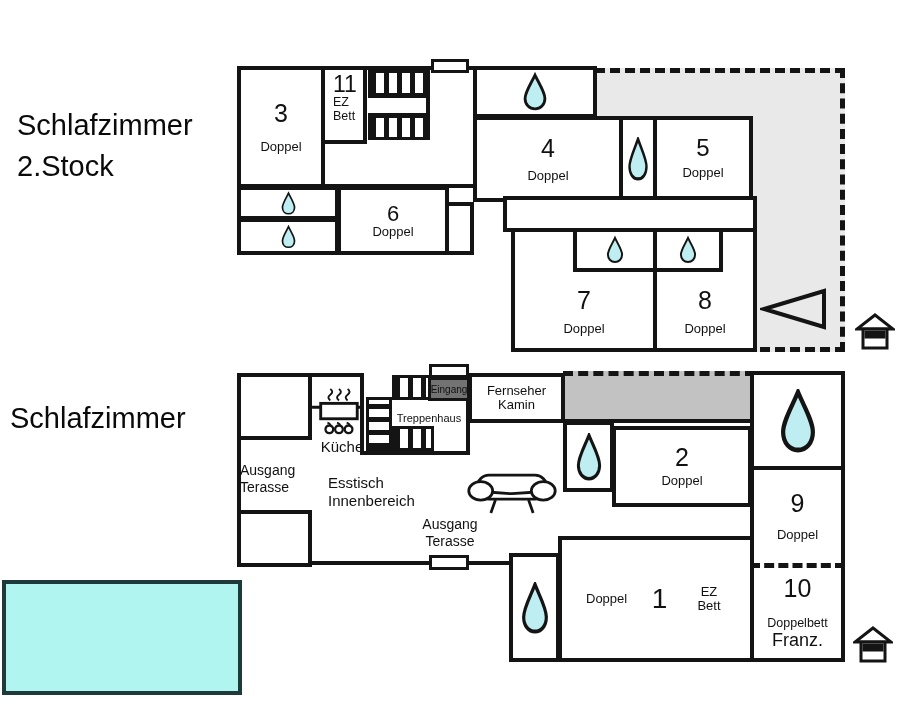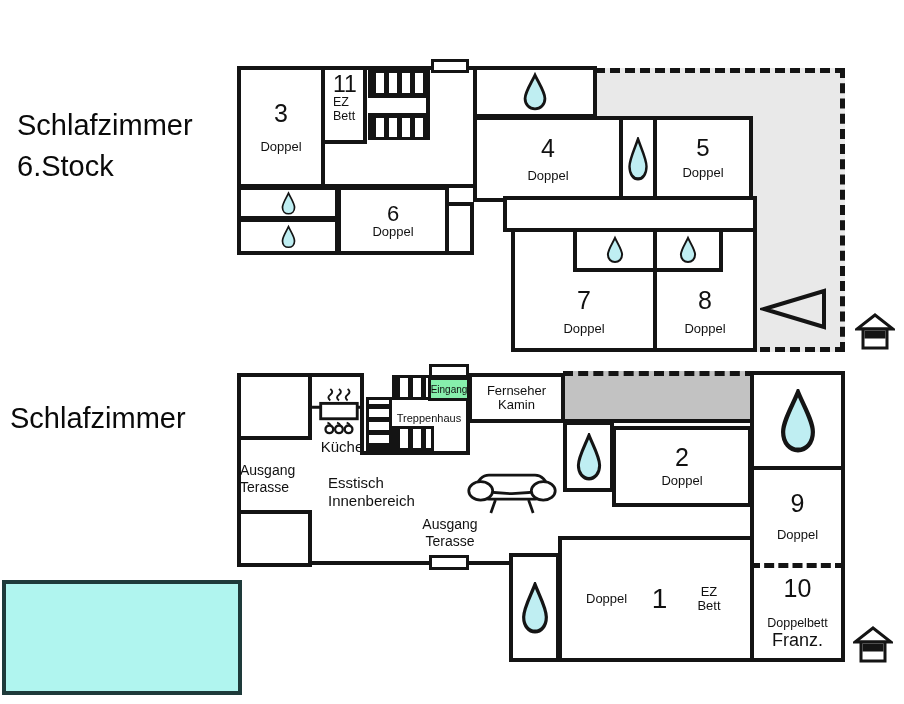--- a/index.html
+++ b/index.html
@@ -51,21 +51,21 @@
       <circle cx="43" cy="43" r="4" fill="none" stroke="#141414" stroke-width="2.4"></circle>
       <path d="M21 36 q3 1 3 3 M31 36 q3 1 3 3 M41 36 q3 1 3 3" fill="none" stroke="#141414" stroke-width="2"></path>
     </g>
   </defs>
 </svg>
 
 <div id="stage">
 
   <div class="abs heading" style="left:17px;top:105px;width:225px;">
     <div>Schlafzimmer</div>
-    <div>6.Stock</div>
+    <div>2.Stock</div>
   </div>
 
   <div class="abs heading" style="left:10px;top:398px;width:225px;">
     <div>Schlafzimmer</div>
   </div>
 
   <div class="abs" style="left: 595px; top: 68px; width: 250px; height: 284px; border-top: 5px dashed rgb(20, 20, 20); border-right: 5px dashed rgb(20, 20, 20); border-bottom: 5px dashed rgb(20, 20, 20); border-image: initial; border-left: none; background-color: rgb(233, 233, 233);"></div>
 
   <div class="abs room" style="left:321px;top:66px;width:156px;height:122px;"></div>
 
@@ -195,21 +195,21 @@
 
   <svg class="abs" style="left:306px;top:388px;" width="64" height="50" viewBox="0 0 64 52">
       <use href="#stove"></use>
     </svg>
   <div class="abs" style="left:300px;top:438px;width:84px;text-align:center;font-size:15px;">Küche</div>
 
   <div class="abs" style="left:360px;top:373px;width:110px;height:82px;border:4px solid #141414;border-top:none;background:#fff;">
     <div class="abs hatch-h" style="left:2px;top:24px;width:26px;height:54px;"></div>
     <div class="abs hatch-v" style="left:28px;top:2px;width:42px;height:25px;"></div>
     <div class="abs hatch-v" style="left:28px;top:53px;width:42px;height:25px;"></div>
-    <div class="abs" style="left:64px;top:4px;width:42px;height:24px;background:#86efac;border:3px solid #141414;display:flex;align-items:center;justify-content:center;">
+    <div class="abs" style="left:64px;top:4px;width:42px;height:24px;background:#737373;border:3px solid #141414;display:flex;align-items:center;justify-content:center;">
       <span class="smalllbl" style="font-size:10px;">Eingang</span>
     </div>
     <div class="abs smalllbl" style="left:22px;top:39px;width:86px;">Treppenhaus</div>
   </div>
   <div class="abs window" style="left:429px;top:364px;width:40px;height:14px;"></div>
 
   <div class="abs room" style="left:468px;top:373px;width:97px;height:50px;">
     <span class="typ" style="font-size:13px;">Fernseher</span>
     <span class="typ" style="font-size:13px;">Kamin</span>
   </div>

